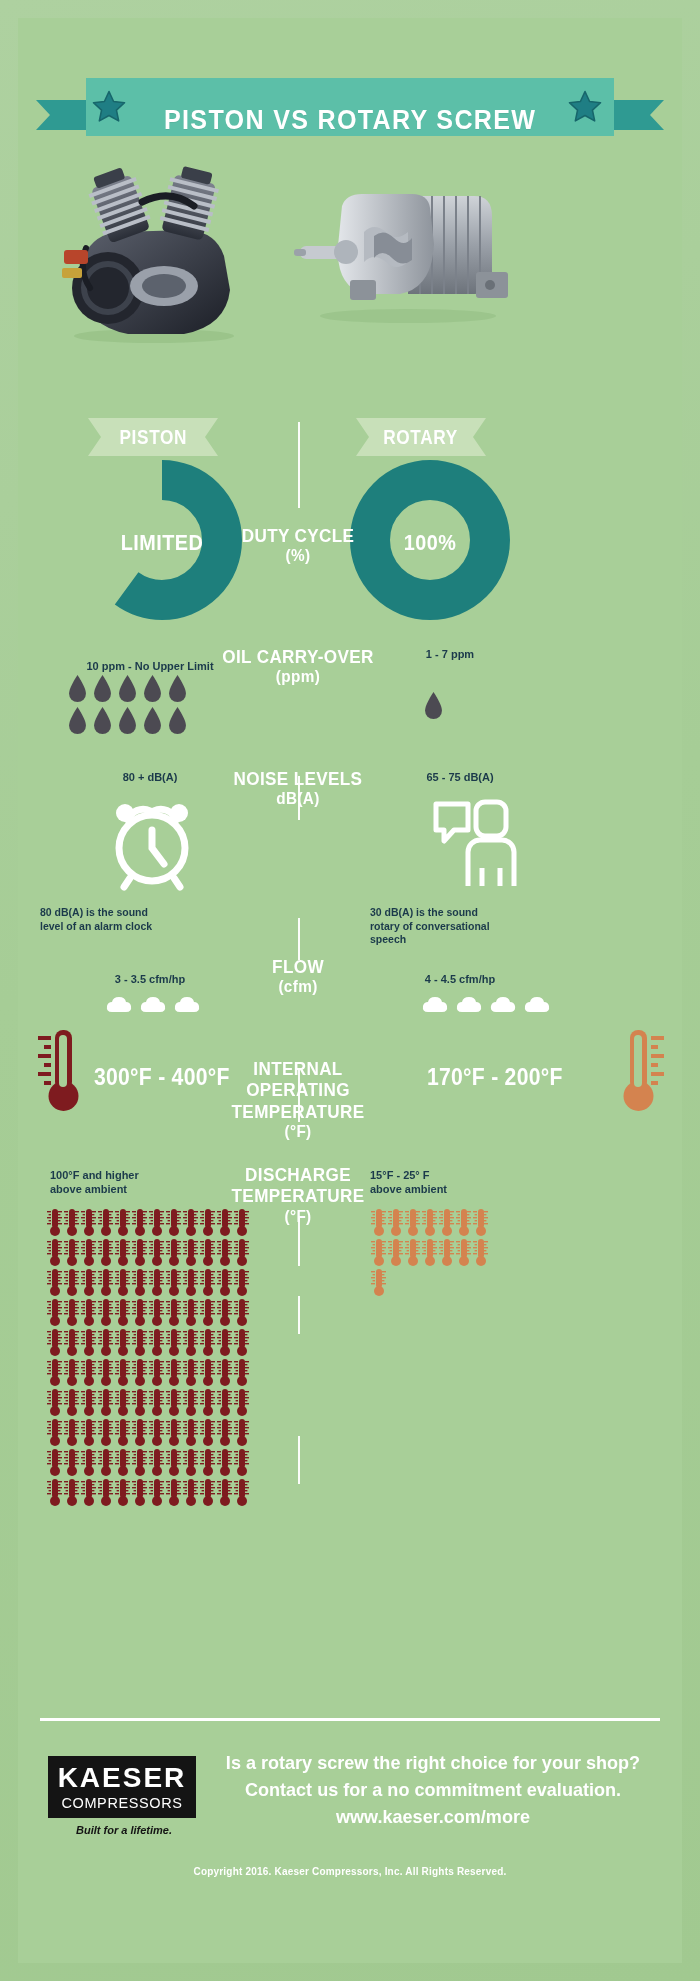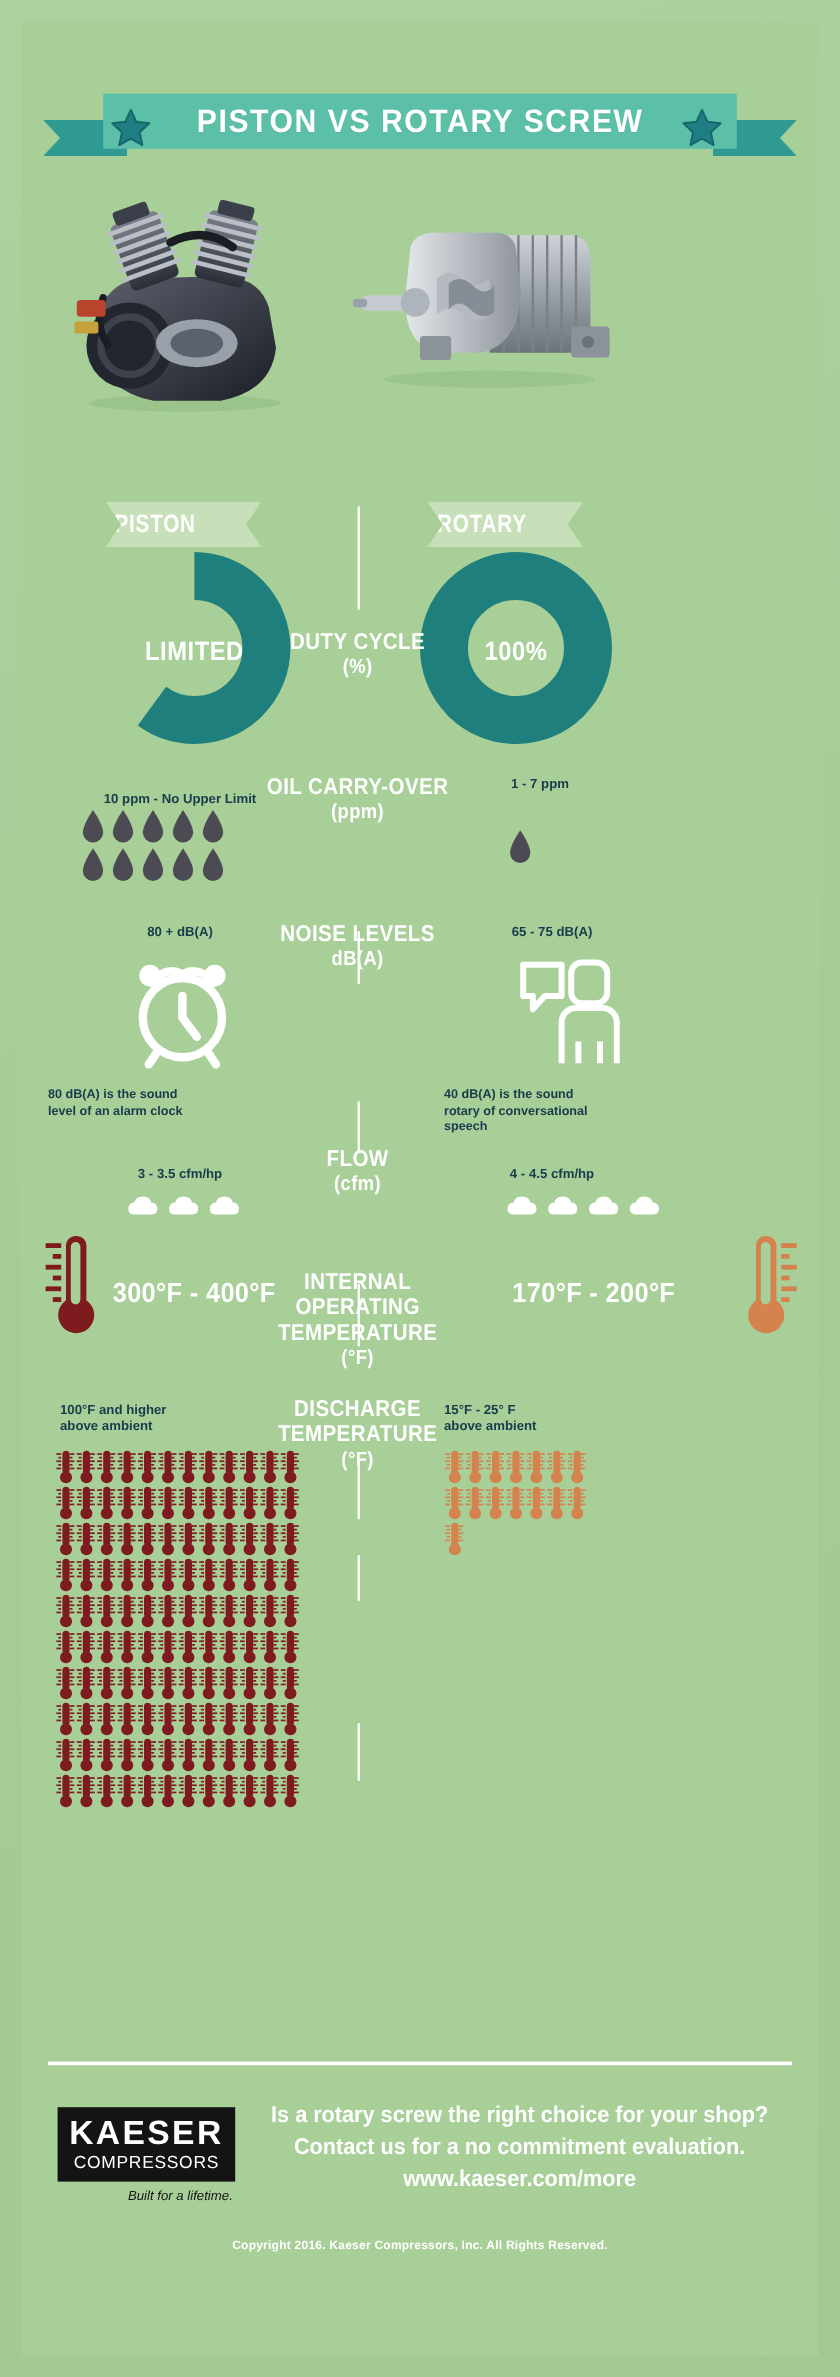--- a/index.html
+++ b/index.html
@@ -27,23 +27,23 @@
   }
   .ribbon-tail {
     position: absolute; top: 22px; height: 30px; width: 70px;
     background: #2f9a92;
   }
   .ribbon-tail.left { left: 18px;
      clip-path: polygon(0 0, 100% 0, 100% 100%, 0 100%, 14px 50%); }
   .ribbon-tail.right { right: 18px;
      clip-path: polygon(0 0, 100% 0, calc(100% - 14px) 50%, 100% 100%, 0 100%); }
   .banner {
-    position: absolute; left: 68px; top: 0; width: 528px; height: 46px;
+    position: absolute; left: 68px; top: 0; width: 528px; height: 58px;
     background: #5cbfa8;
-    display: flex; align-items: center; justify-content: center;
+    display: flex; align-items: flex-end; justify-content: center;
   }
   .banner-title {
     color: #ffffff;
     font-size: 27px;
     font-weight: bold;
     letter-spacing: 1.4px;
     font-family: "Liberation Sans Narrow","Liberation Sans", sans-serif;
     transform: scaleX(0.93);
     text-shadow: 0 1px 0 rgba(0,0,0,.06);
   }
@@ -60,21 +60,21 @@
   .photo {
     position: absolute; border-radius: 4px;
   }
   .piston-photo { left: 28px; top: 6px; width: 216px; height: 180px; }
   .rotary-photo { left: 272px; top: 26px; width: 224px; height: 140px; }
 
   
   .colhdr {
     position: absolute; top: 400px; height: 38px; width: 130px;
     background: #c8e0b9;
-    display: flex; align-items: center; 
+    display: flex; align-items: center; justify-content: center;
     clip-path: polygon(0 0, 100% 0, calc(100% - 13px) 50%, 100% 100%, 0 100%, 13px 50%);
   }
   .colhdr span {
     color: #ffffff; font-size: 21px; font-weight: bold; letter-spacing: .8px;
     font-family: "Liberation Sans Narrow","Liberation Sans", sans-serif;
     transform: scaleX(0.82);
   }
   .colhdr.left { left: 70px; }
   .colhdr.right { left: 338px; }
 
@@ -148,22 +148,22 @@
   .logo-k {
     color:#fff; font-weight:bold; font-size:28px; letter-spacing:2px;
     font-family:"Liberation Sans","DejaVu Sans",sans-serif; line-height:1;
   }
   .logo-c {
     color:#fff; font-weight:normal; font-size:14.5px; letter-spacing:.6px;
     font-family:"Liberation Sans","DejaVu Sans",sans-serif; margin-top:3px;
   }
   .tagline {
     position:absolute; left:36px; top:1806px; width:140px;
-    color:#141414; font-size:11px; font-weight:normal; font-style:italic;
-    text-align:right;
+    color:#141414; font-size:11px; font-weight:bold; font-style:italic;
+    text-align:center;
   }
   .cta {
     position:absolute; left:180px; top:1732px; width:470px;
     text-align:center; color:#ffffff; font-weight:bold;
     font-family:"Liberation Sans Narrow","Liberation Sans",sans-serif;
     font-size:19px; line-height:1.42; transform: scaleX(0.95);
   }
   .copyright {
     position:absolute; left:0; top:1848px; width:664px;
     text-align:center; color:#ffffff; font-size:10px; font-weight:bold;
@@ -388,21 +388,21 @@
       <path d="M52 96 v-18"></path>
       <path d="M70 96 v-18"></path>
     </g>
   </svg>
 
   <div class="side-cap" style="left:22px;top:888px;width:220px">
     <div>80 dB(A) is the sound</div>
     <div>level of an alarm clock</div>
   </div>
   <div class="side-cap" style="left:352px;top:888px;width:210px">
-    <div>40 dB(A) is the sound</div>
+    <div>30 dB(A) is the sound</div>
     <div>rotary of conversational</div>
     <div>speech</div>
   </div>
 
   <div class="center-label" style="top:750px">
     <span>NOISE LEVELS</span>
     <span class="unit">dB(A)</span>
   </div>
 
   <div class="side-val" style="left:32px;top:955px;width:200px">3 - 3.5 cfm/hp</div>

